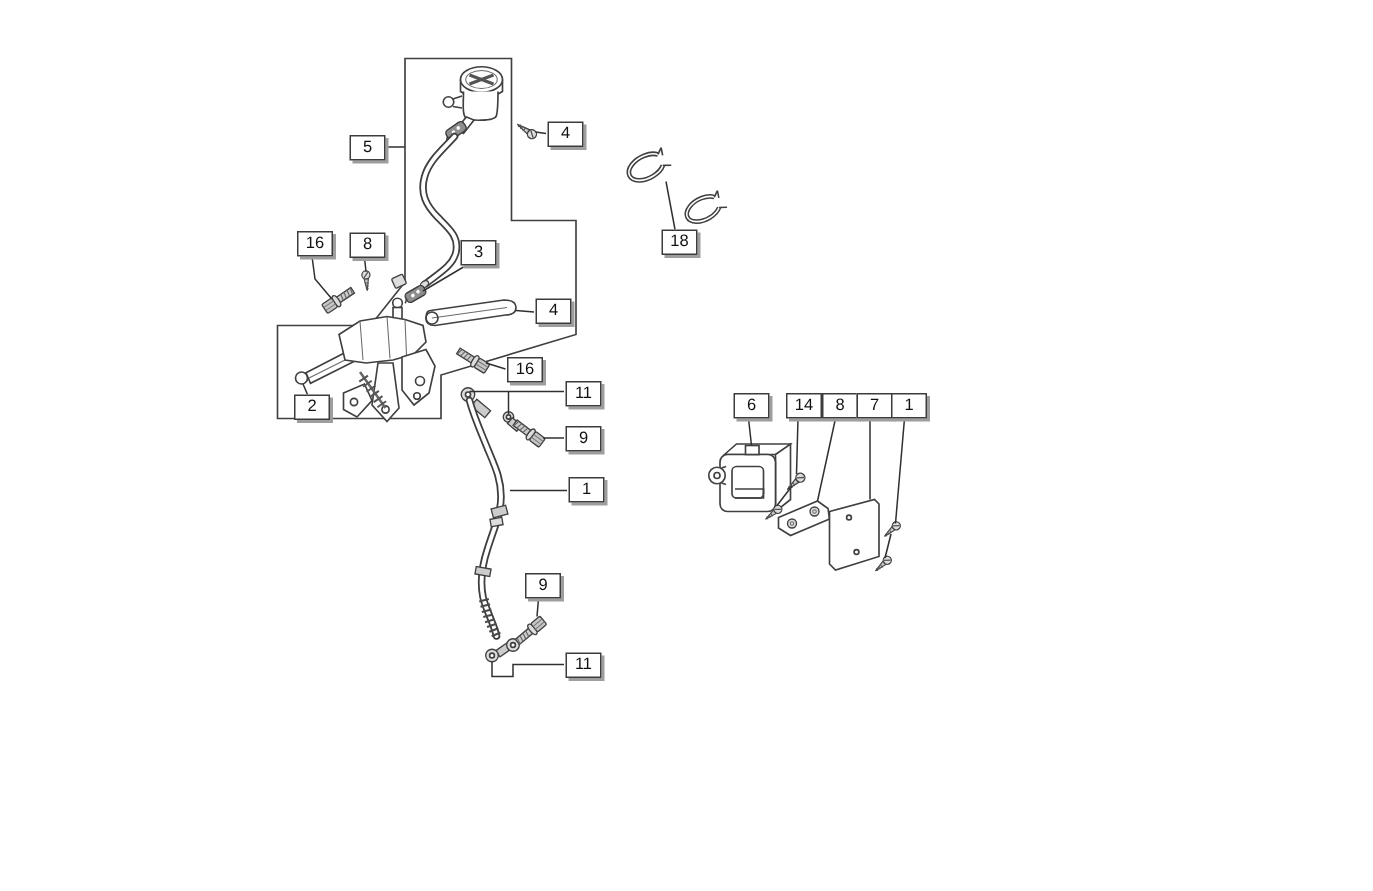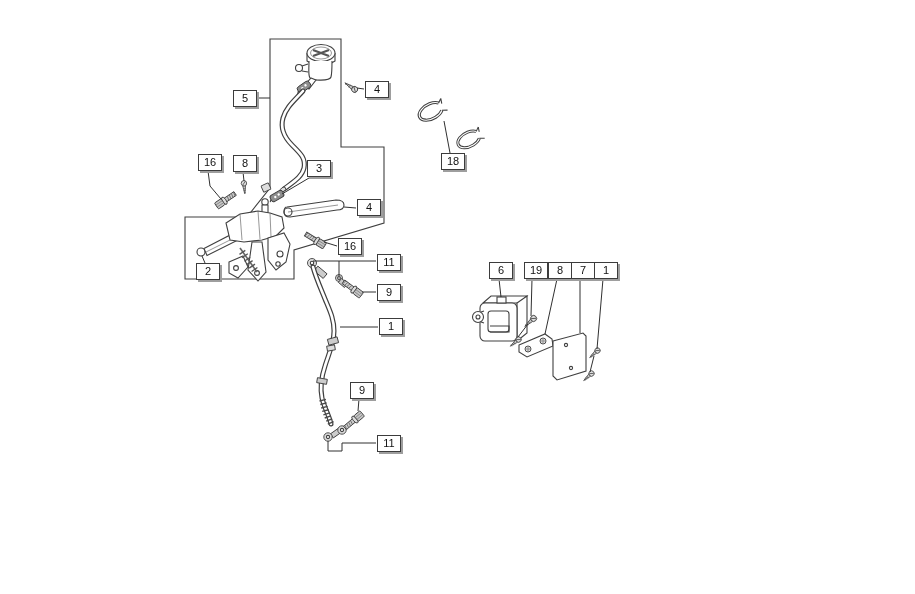--- a/index.html
+++ b/index.html
@@ -204,17 +204,17 @@
   <div class="callout" style="left:307px;top:160px">3</div>
   <div class="callout" style="left:357px;top:199px">4</div>
   <div class="callout" style="left:196px;top:263px">2</div>
   <div class="callout" style="left:338px;top:238px">16</div>
   <div class="callout" style="left:377px;top:254px">11</div>
   <div class="callout" style="left:377px;top:284px">9</div>
   <div class="callout" style="left:379px;top:318px">1</div>
   <div class="callout" style="left:350px;top:382px">9</div>
   <div class="callout" style="left:377px;top:435px">11</div>
   <div class="callout" style="left:489px;top:262px">6</div>
-  <div class="callout" style="left:524px;top:262px">19</div>
+  <div class="callout" style="left:524px;top:262px">14</div>
   <div class="callout" style="left:548px;top:262px">8</div>
   <div class="callout" style="left:571px;top:262px">7</div>
   <div class="callout" style="left:594px;top:262px">1</div>
 </div>
 
 </body></html>

